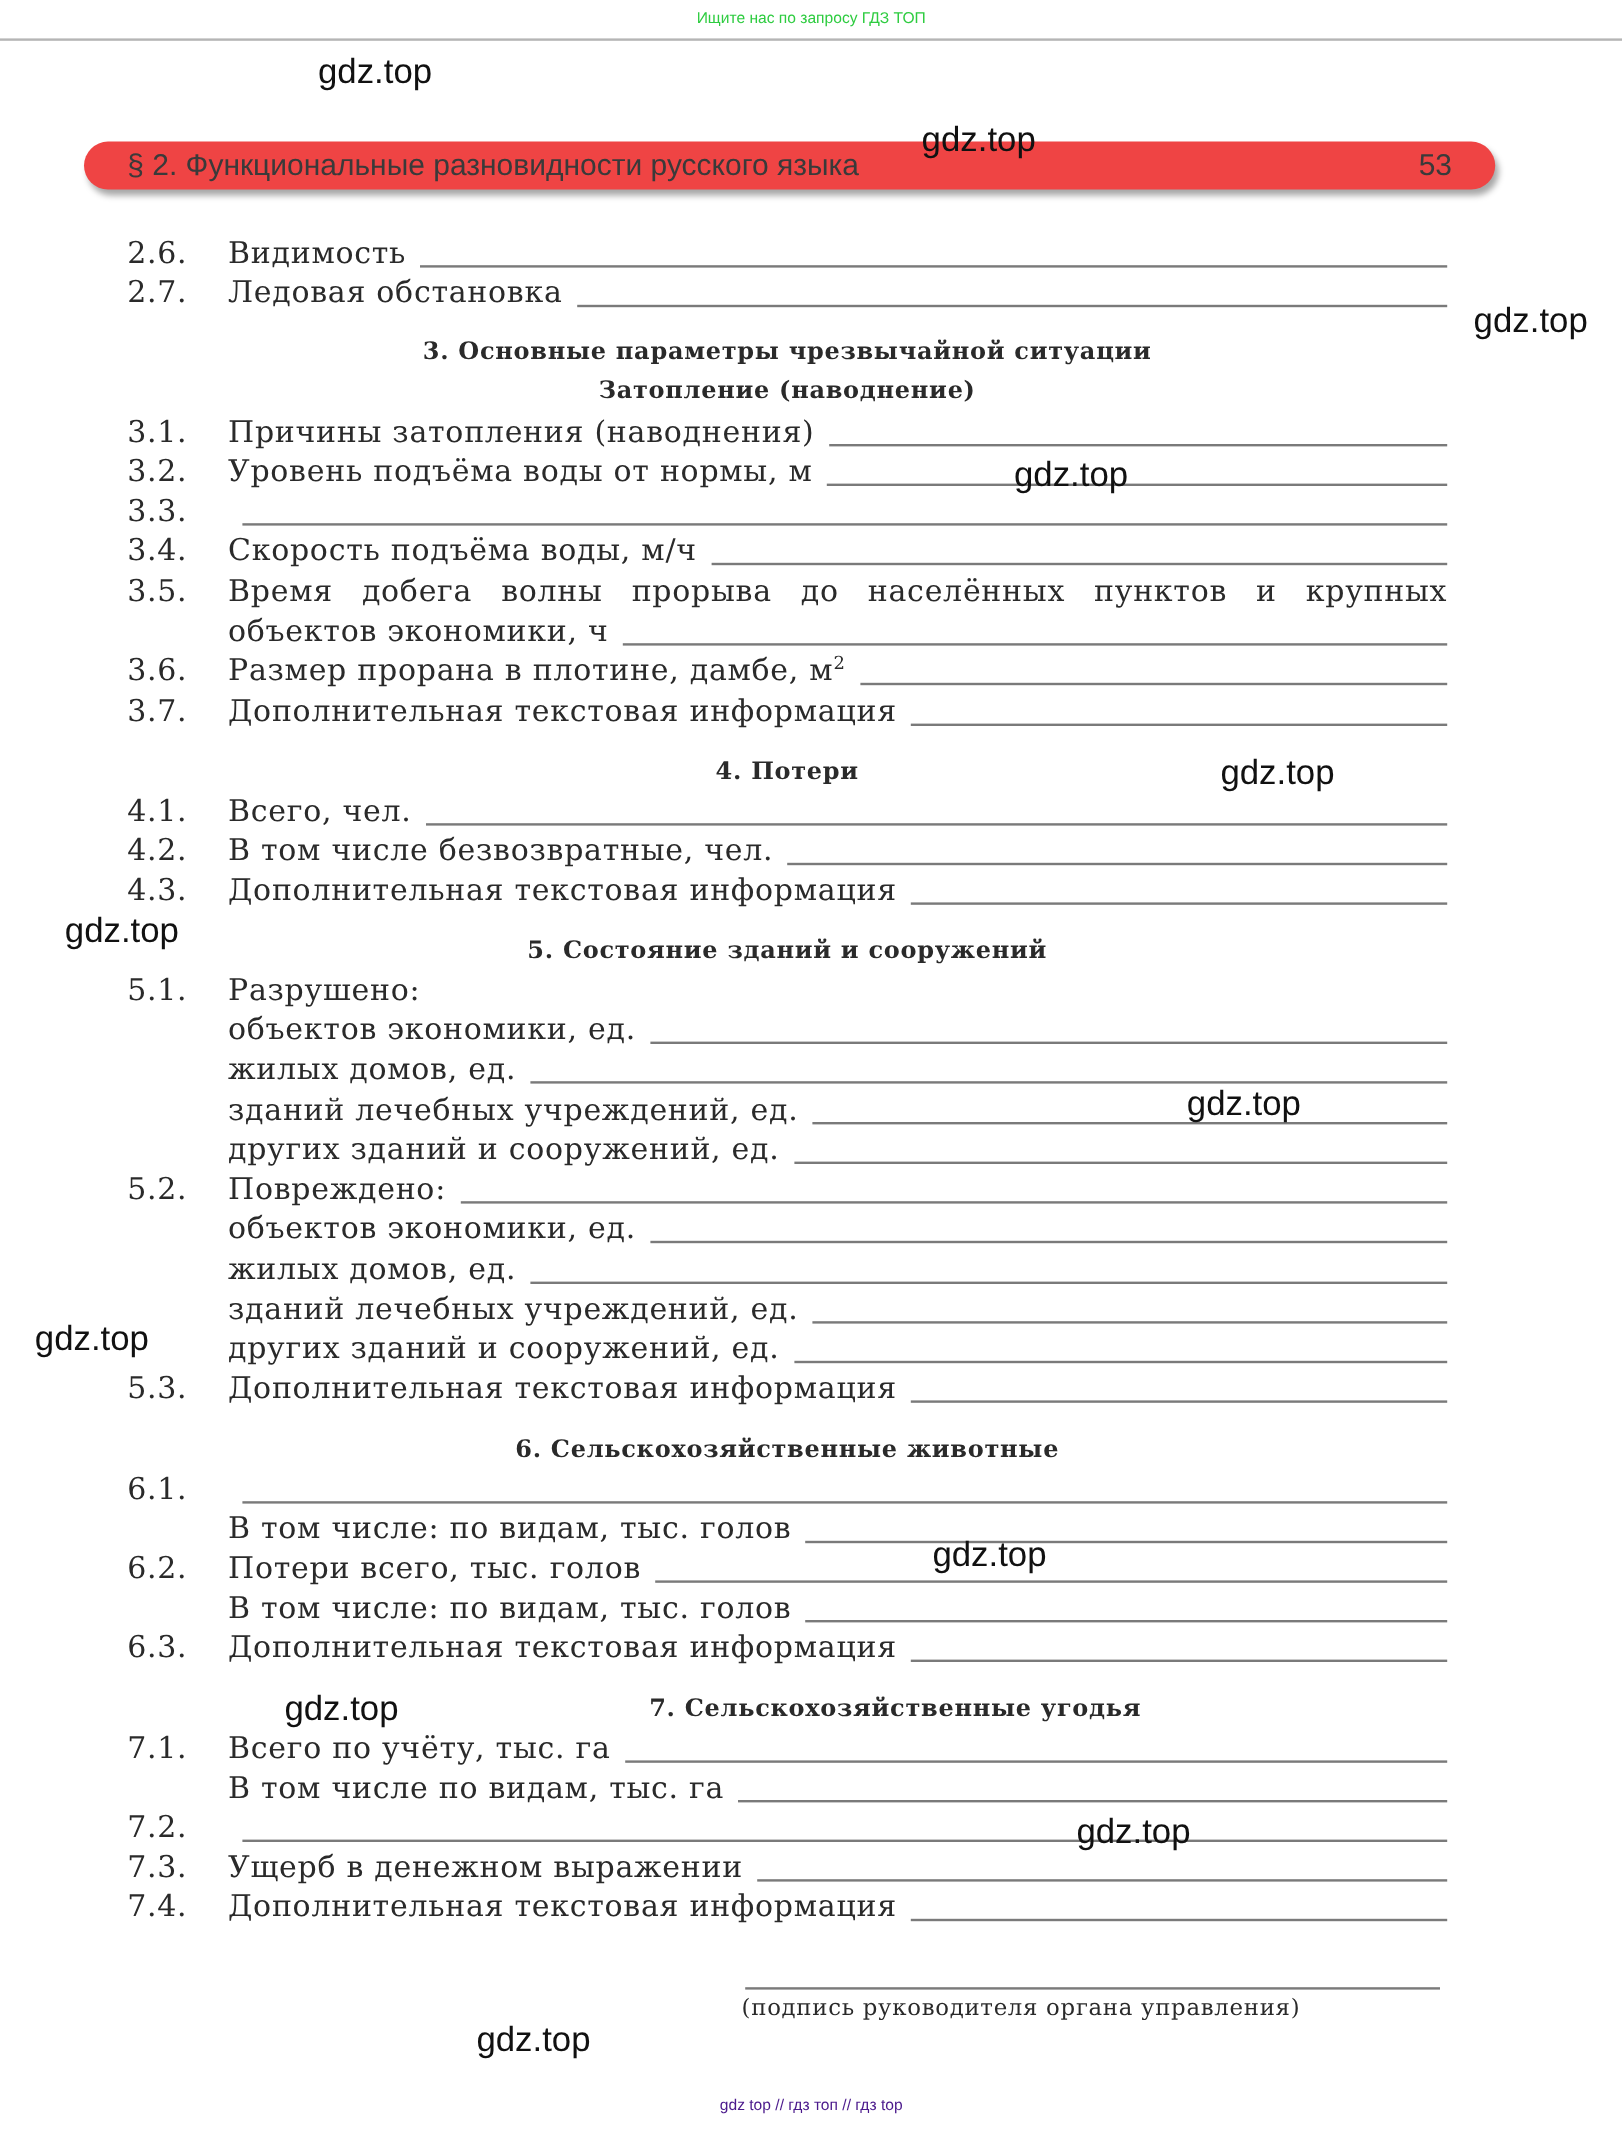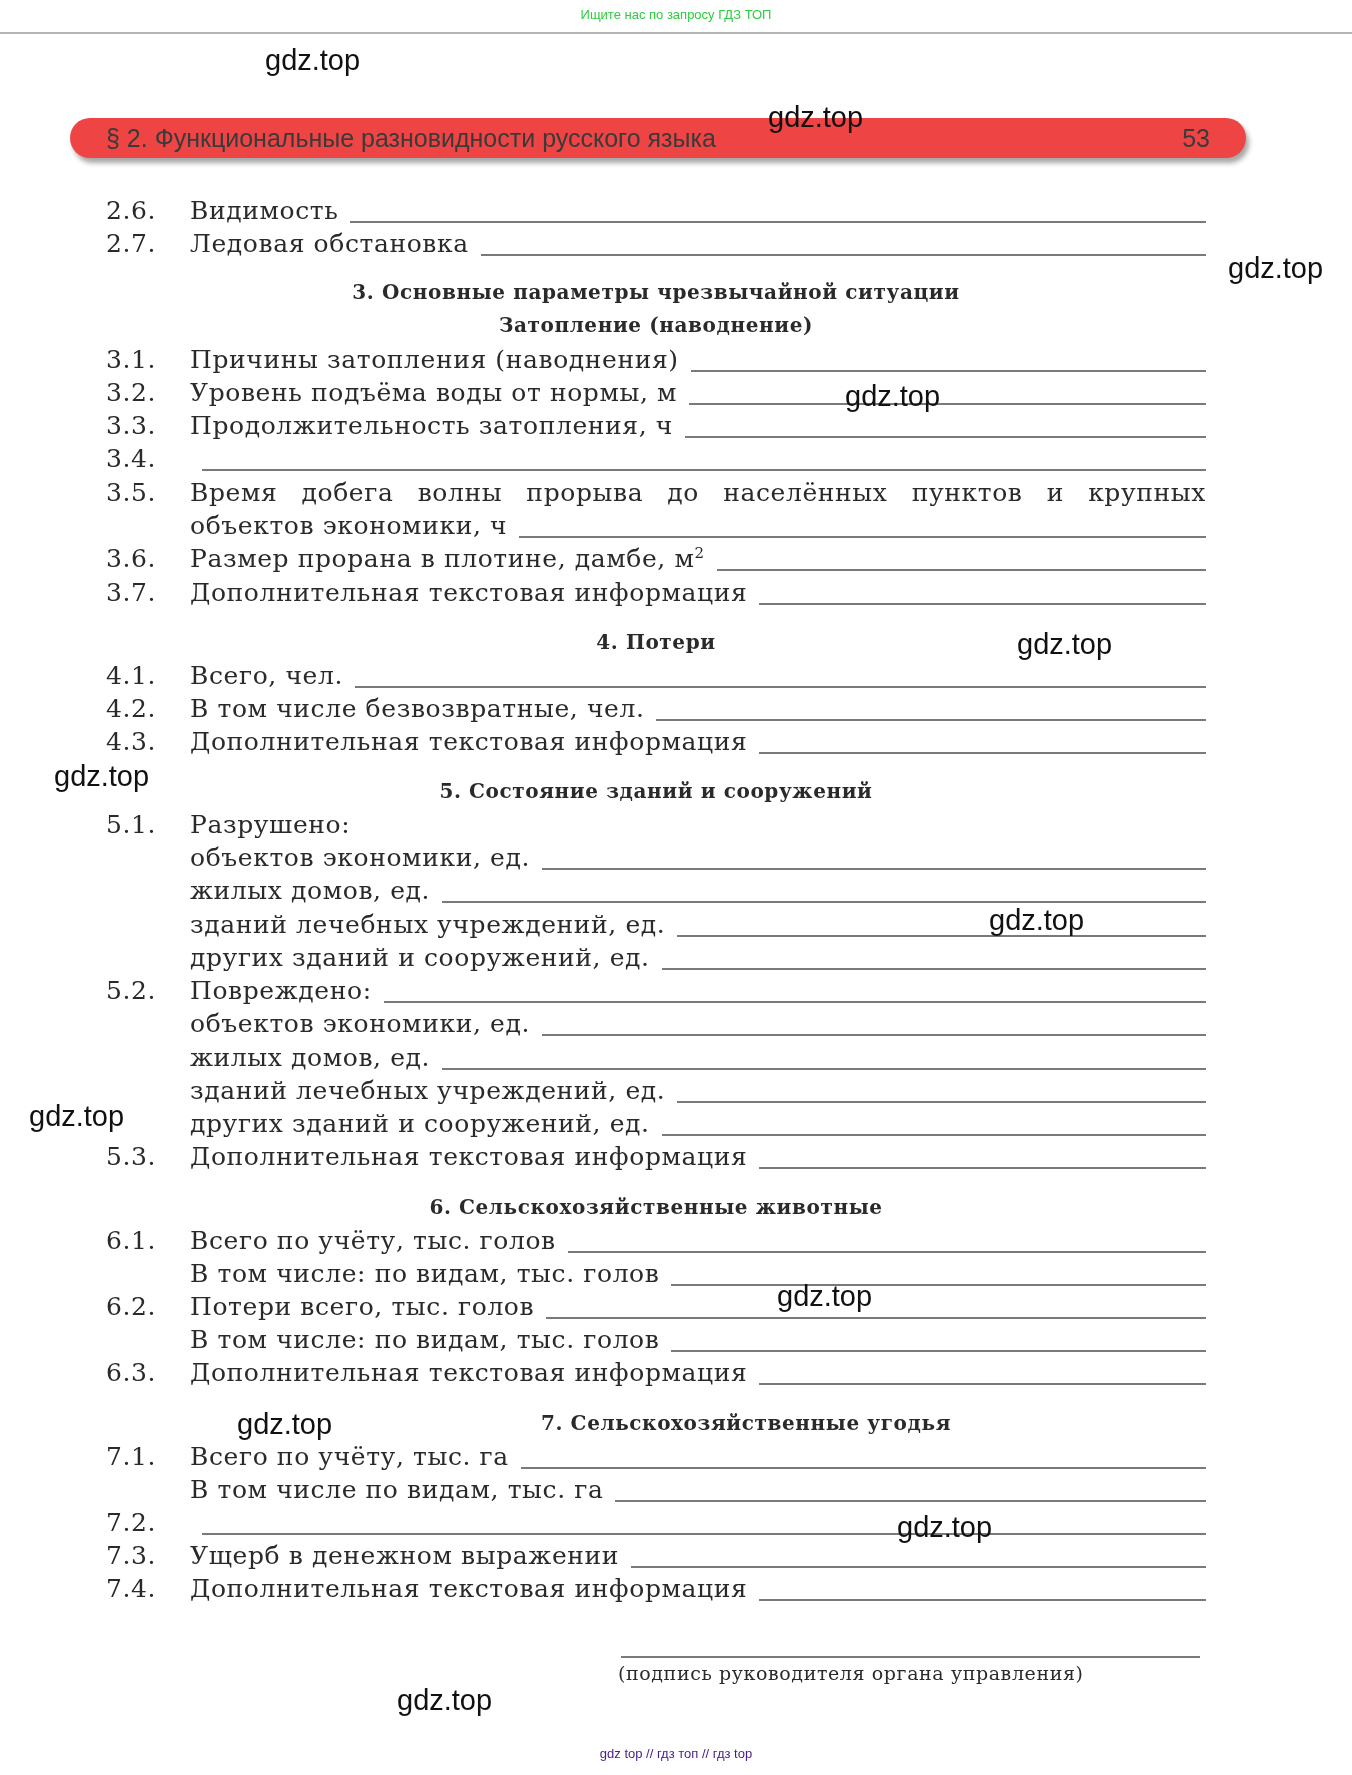--- a/index.html
+++ b/index.html
@@ -81,25 +81,25 @@
   <span class="label">Причины затопления (наводнения)</span>
   <span class="fill"></span>
 </div>
 <div class="row" style="top:376px">
   <span class="num">3.2.</span>
   <span class="label">Уровень подъёма воды от нормы, м</span>
   <span class="fill"></span>
 </div>
 <div class="row" style="top:409px">
   <span class="num">3.3.</span>
-  <span class="label">Продолжительность затопления, ч</span>
   <span class="fill"></span>
 </div>
 <div class="row" style="top:442px">
   <span class="num">3.4.</span>
+  <span class="label">Скорость подъёма воды, м/ч</span>
   <span class="fill"></span>
 </div>
 <div class="row" style="top:476px">
   <span class="num">3.5.</span>
   <span class="label justify">Время добега волны прорыва до населённых пунктов и крупных</span>
 </div>
 <div class="row" style="top:509px">
   <span class="indent"></span>
   <span class="label">объектов экономики, ч</span>
   <span class="fill"></span>
@@ -187,21 +187,20 @@
 <div class="row" style="top:1140px">
   <span class="num">5.3.</span>
   <span class="label">Дополнительная текстовая информация</span>
   <span class="fill"></span>
 </div>
 
 <div class="heading" style="top:1191px">6. Сельскохозяйственные животные</div>
 
 <div class="row" style="top:1224px">
   <span class="num">6.1.</span>
-  <span class="label">Всего по учёту, тыс. голов</span>
   <span class="fill"></span>
 </div>
 <div class="row" style="top:1257px">
   <span class="indent"></span>
   <span class="label">В том числе: по видам, тыс. голов</span>
   <span class="fill"></span>
 </div>
 <div class="row" style="top:1290px">
   <span class="num">6.2.</span>
   <span class="label">Потери всего, тыс. голов</span>

